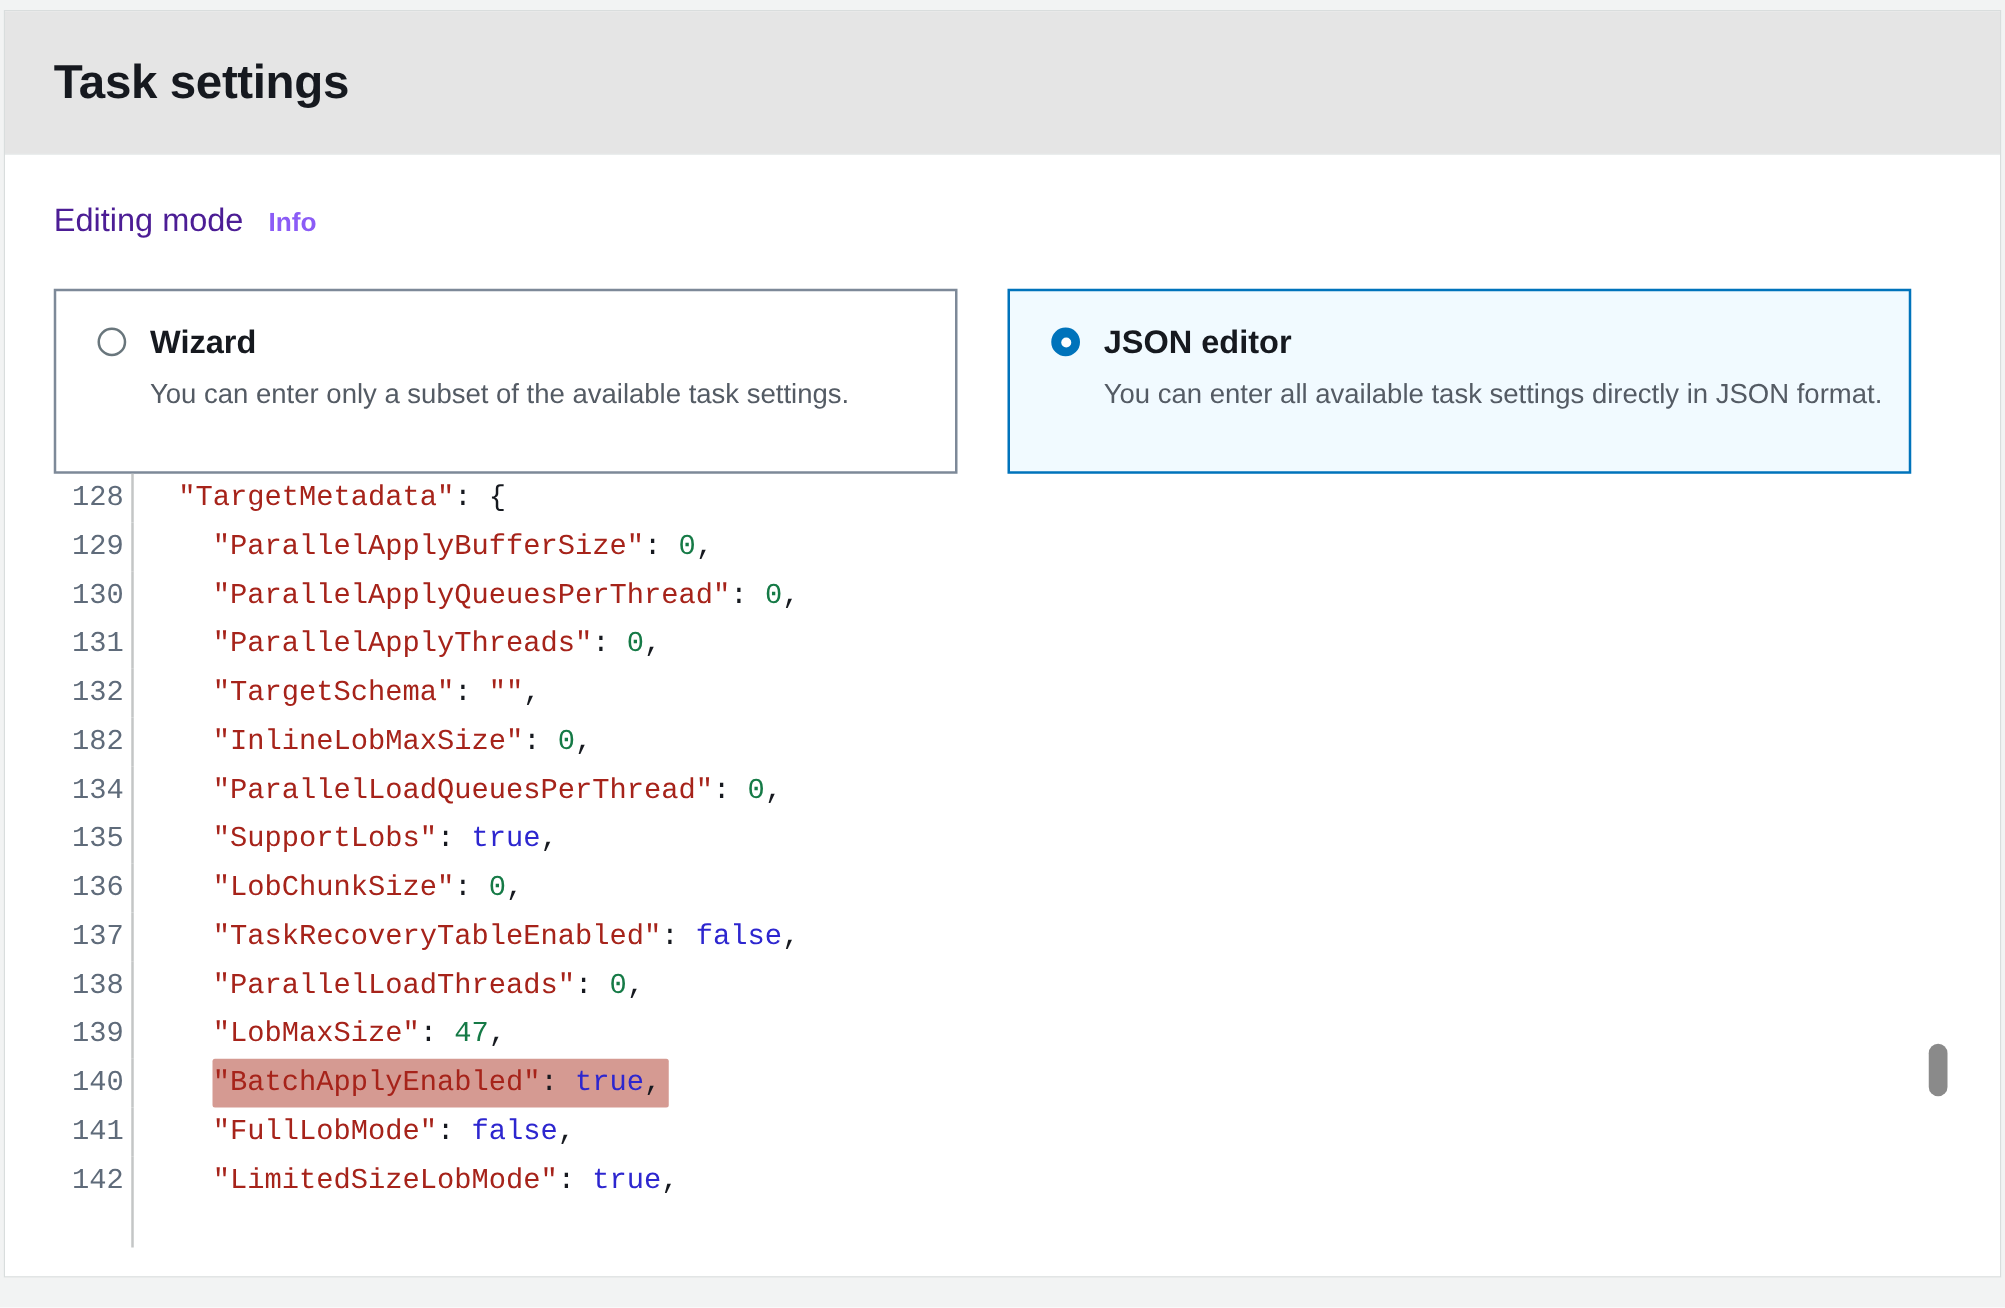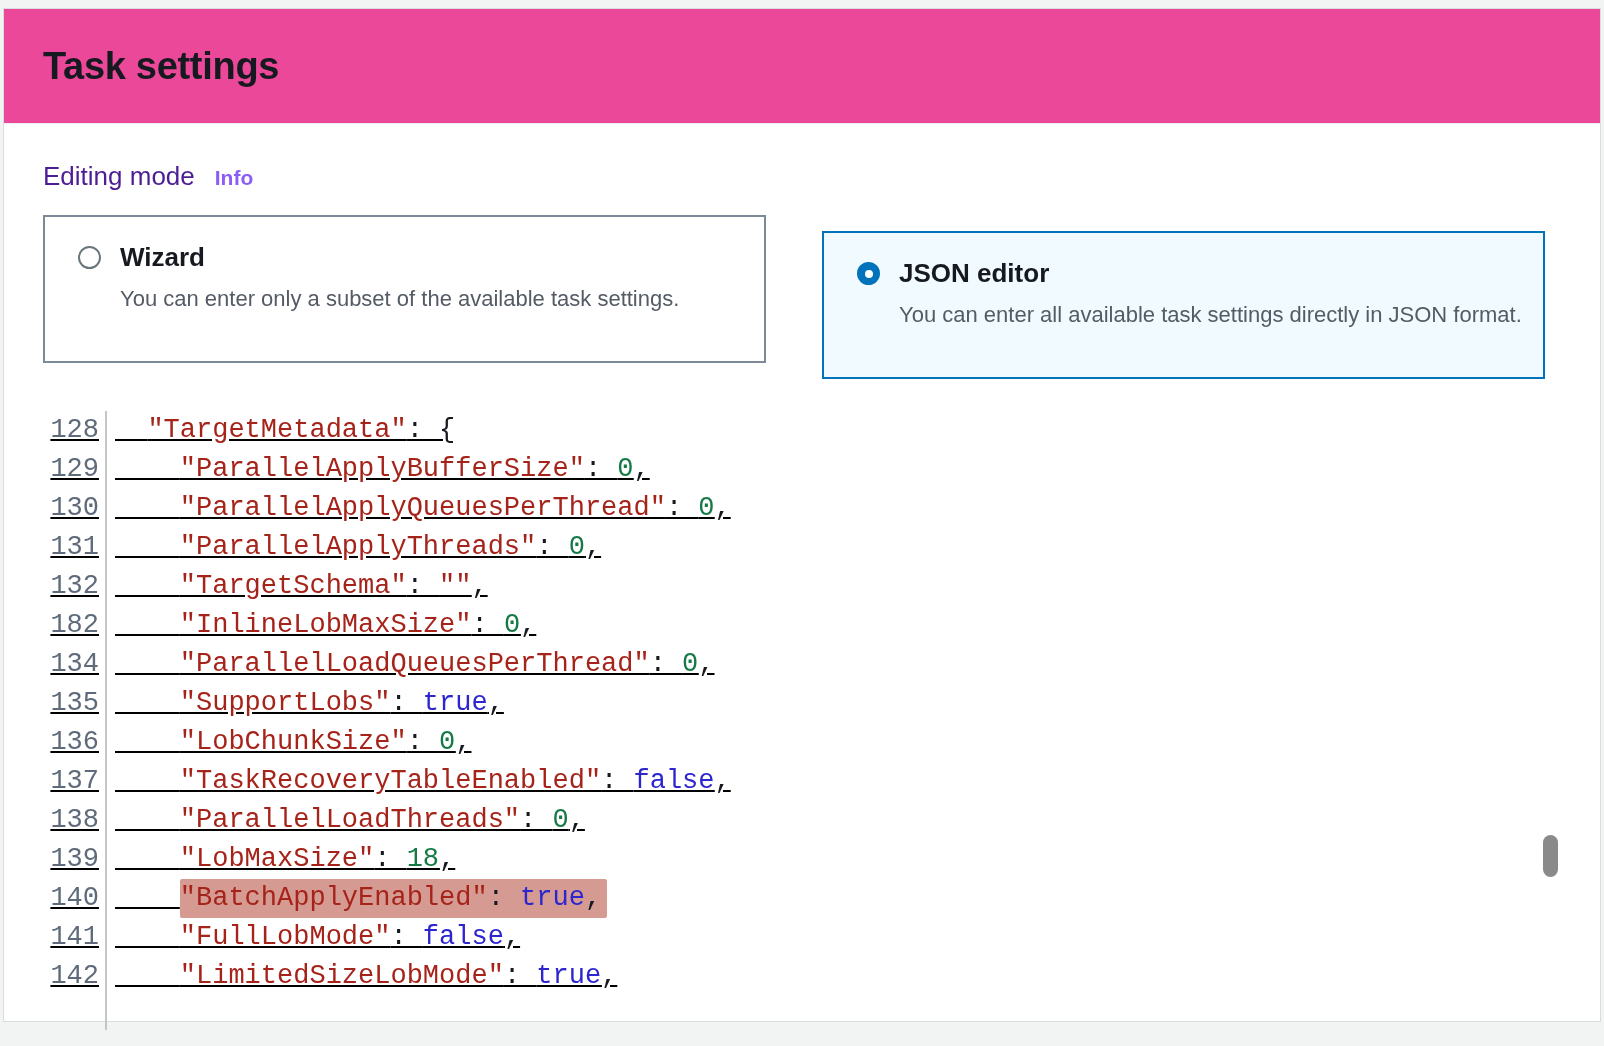--- a/index.html
+++ b/index.html
@@ -4,32 +4,32 @@
 <style>
   * { margin:0; padding:0; box-sizing:border-box; }
   html,body { width:1604px; height:1046px; }
   body { font-family:"Liberation Sans", sans-serif; background:#f2f3f3; position:relative; overflow:hidden; }
 
   .card {
     position:absolute; left:3px; top:8px; width:1598px; height:1014px;
     background:#ffffff; border:1px solid #d9dddd;
   }
   .card-header {
-    height:115px; background:#ec4899; border-bottom:1px solid #eaeded;
+    height:115px; background:#e5e5e5; border-bottom:1px solid #eaeded;
     display:flex; align-items:center; padding:0 39px;
   }
   .card-title { font-size:38px; font-weight:700; color:#16191f; letter-spacing:-0.3px; }
 
   .card-body { padding:0 39px; }
 
   .field-label-row { margin-top:37px; display:flex; align-items:baseline; gap:20px; }
   .field-label { font-size:26px; color:#4c1d95;text-align:right; }
   .info-link { font-size:21px; font-weight:700; color:#8b5cf6; text-decoration:none; cursor:pointer; }
 
-  .tiles { display:flex; gap:56px; margin-top:23px; }
+  .tiles { display:flex; gap:40px; margin-top:23px;align-items:flex-end; }
   .tile {
     width:723px; height:148px; background:#ffffff;
     border:2px solid #7d8998; padding:25px 10px 0 33px; cursor:pointer;
   }
   .tile.selected { background:#f1faff; border-color:#0073bb;margin-top:16px; }
   .tile-title-row { display:flex; align-items:center; gap:19px; }
   .radio {
     width:23px; height:23px; border-radius:50%; flex:0 0 auto;
     border:2px solid #69767c; background:#ffffff; position:relative;
   }
@@ -38,22 +38,22 @@
     content:""; position:absolute; left:50%; top:50%; transform:translate(-50%,-50%);
     width:8px; height:8px; border-radius:50%; background:#ffffff;
   }
   .tile-title { font-size:26px; font-weight:700; color:#16191f; }
   .tile-desc {
     margin-left:42px; margin-top:9px; max-width:640px;
     font-size:22px; color:#545b64; line-height:33px;
   }
 
   .editor {
-    margin-top:32px; font-family:"Liberation Mono", monospace;
-    font-size:27px; line-height:39px; cursor:text;text-decoration:underline;
+    font-family:"Liberation Mono", monospace;
+    font-size:23px; line-height:39px; cursor:text;
   }
   .code-row { display:flex; }
   .gutter {
     flex:0 0 64px; width:64px; text-align:right; padding-right:6px;
     color:#5f6b7a; border-right:2px solid #c4c6c6; user-select:none;
   }
   .code-text { white-space:pre; padding-left:8px; color:#16191f; }
   .tk-key, .tk-str { color:#a6231a; }
   .tk-num  { color:#157a46; }
   .tk-bool { color:#2d26cf; }
@@ -141,21 +141,21 @@
         <div class="code-row">
           <span class="gutter">137</span>
           <span class="code-text">    <span class="tk-key">"TaskRecoveryTableEnabled"</span><span class="tk-p">: </span><span class="tk-bool">false</span><span class="tk-p">,</span></span>
         </div>
         <div class="code-row">
           <span class="gutter">138</span>
           <span class="code-text">    <span class="tk-key">"ParallelLoadThreads"</span><span class="tk-p">: </span><span class="tk-num">0</span><span class="tk-p">,</span></span>
         </div>
         <div class="code-row">
           <span class="gutter">139</span>
-          <span class="code-text">    <span class="tk-key">"LobMaxSize"</span><span class="tk-p">: </span><span class="tk-num">18</span><span class="tk-p">,</span></span>
+          <span class="code-text">    <span class="tk-key">"LobMaxSize"</span><span class="tk-p">: </span><span class="tk-num">47</span><span class="tk-p">,</span></span>
         </div>
         <div class="code-row">
           <span class="gutter">140</span>
           <span class="code-text">    <span class="hl"><span class="tk-key">"BatchApplyEnabled"</span><span class="tk-p">: </span><span class="tk-bool">true</span><span class="tk-p">,</span></span></span>
         </div>
         <div class="code-row">
           <span class="gutter">141</span>
           <span class="code-text">    <span class="tk-key">"FullLobMode"</span><span class="tk-p">: </span><span class="tk-bool">false</span><span class="tk-p">,</span></span>
         </div>
         <div class="code-row">

